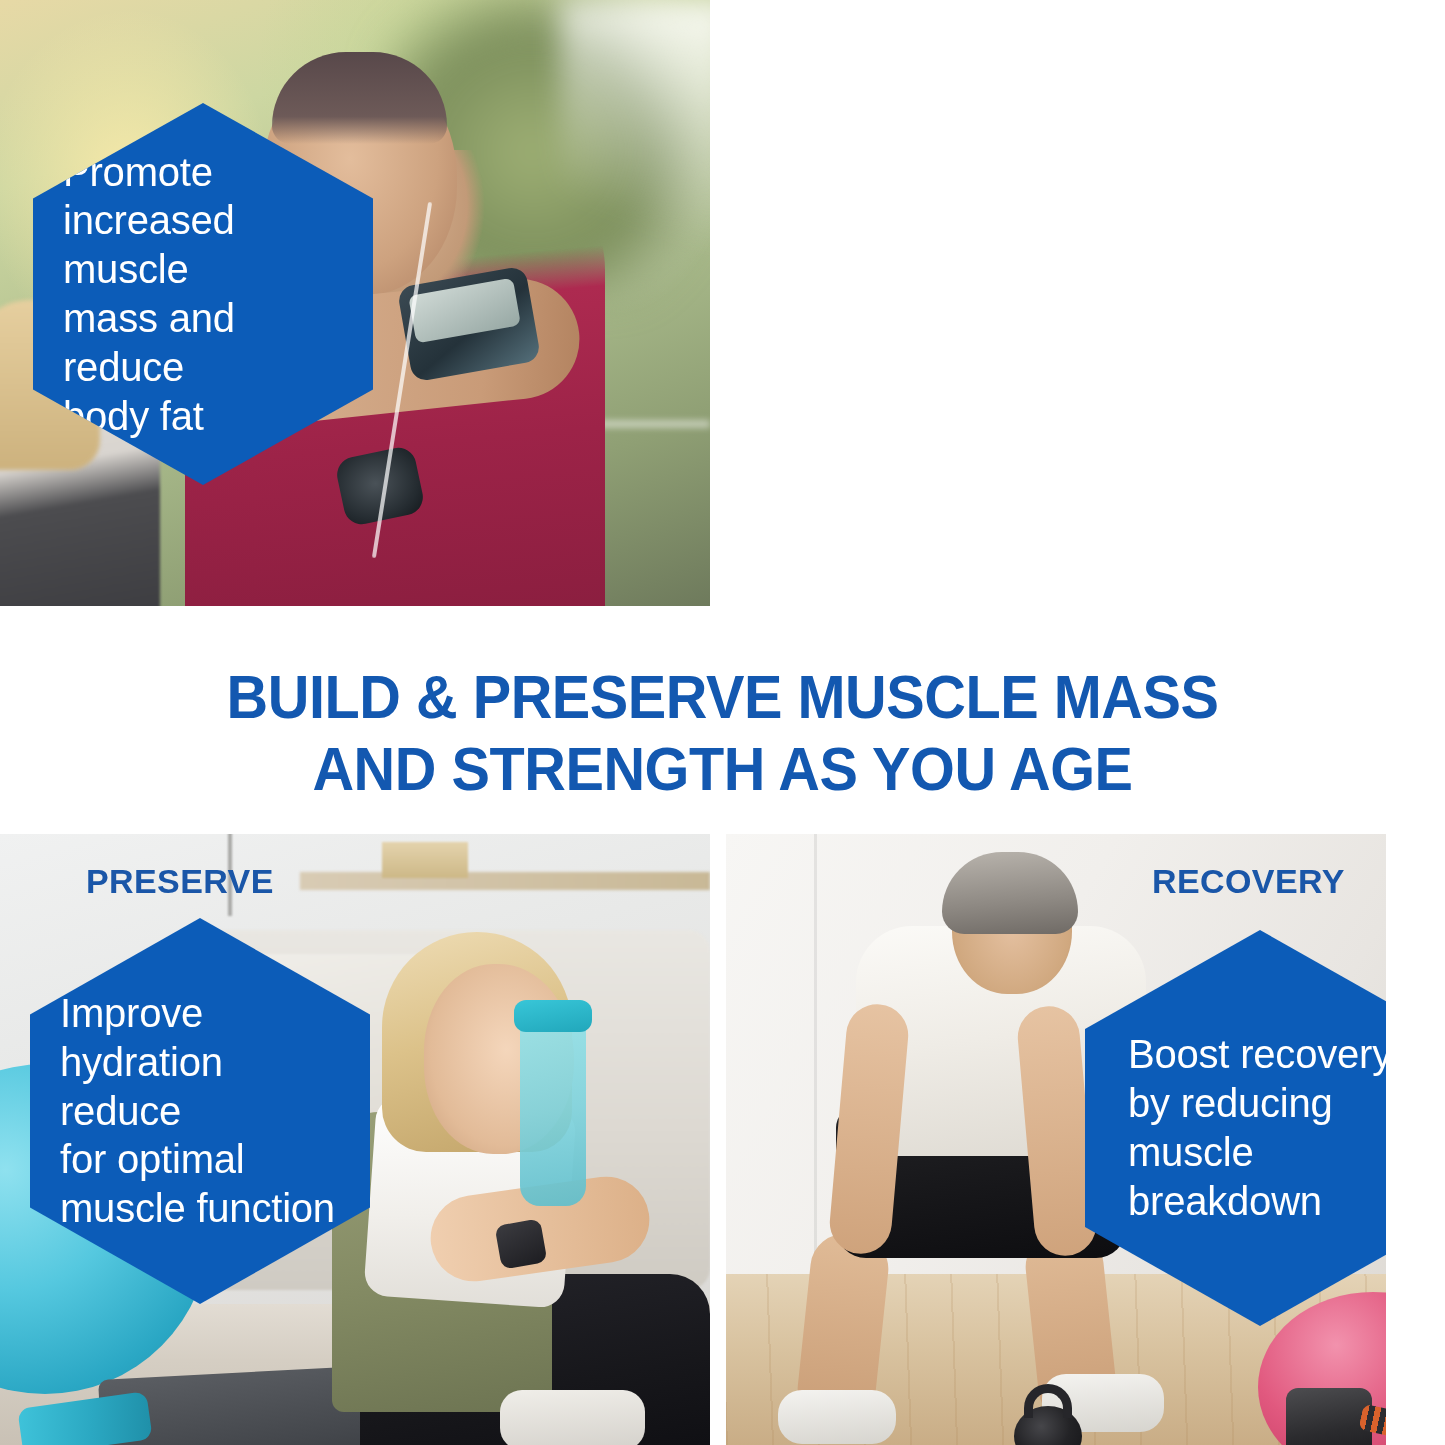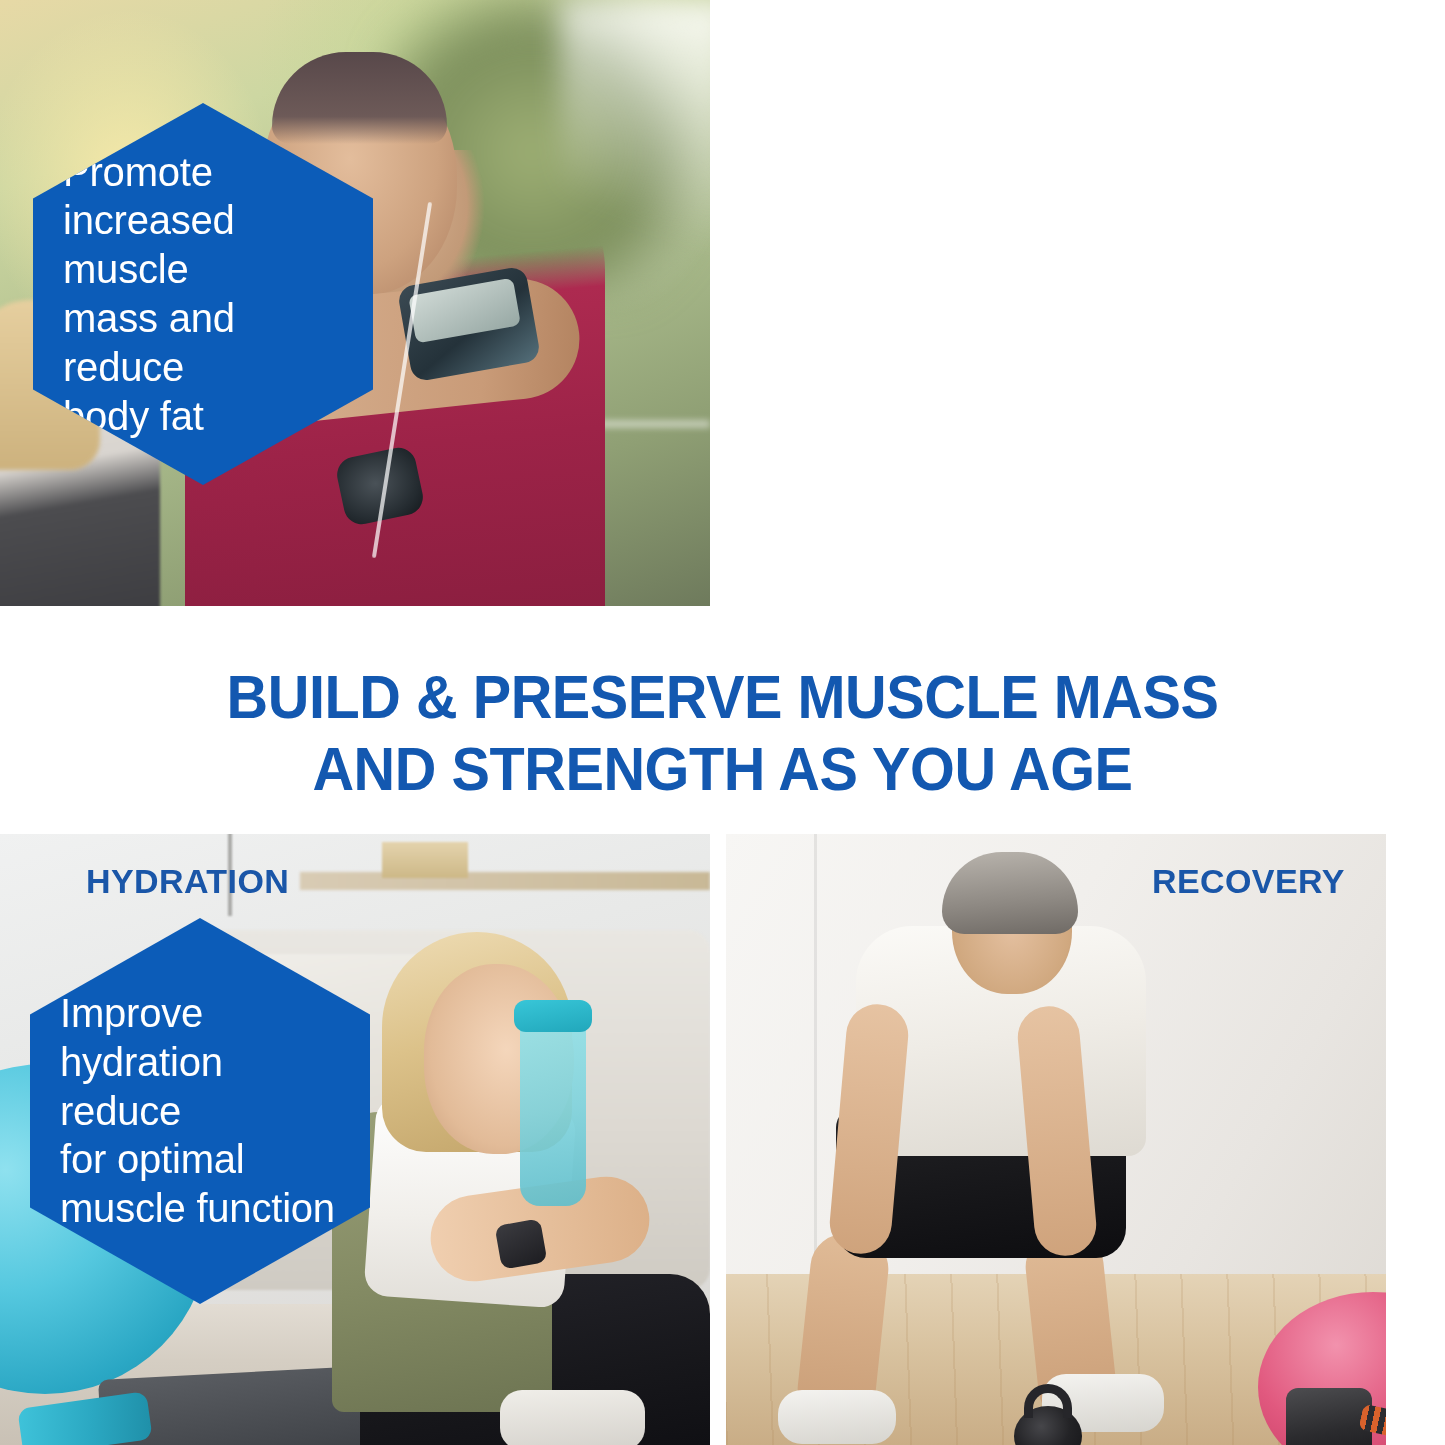--- a/index.html
+++ b/index.html
@@ -496,21 +496,21 @@
       <div class="bl-shirt"></div>
       <div class="bl-towel"></div>
       <div class="bl-hair"></div>
       <div class="bl-face"></div>
       <div class="bl-arm"></div>
       <div class="bl-bottle"></div>
       <div class="bl-bottle-cap"></div>
       <div class="bl-watch"></div>
       <div class="bl-shoe"></div>
     </div>
-    <div class="section-title title-bl" style="top:28px;">HYDRATION</div>
+    <div class="section-title title-bl" style="top:28px;">PRESERVE</div>
     <div class="hex hex-bl" style="top:84px;">
       <span class="hex-text">Improve
 hydration reduce
 for optimal
 muscle function</span>
     </div>
   </div>
 
   <div class="panel panel-br">
     <div class="photo photo-br">
@@ -527,15 +527,21 @@
       <div class="br-shorts"></div>
       <div class="br-shirt"></div>
       <div class="br-arm-l"></div>
       <div class="br-arm-r"></div>
       <div class="br-head"></div>
       <div class="br-hair"></div>
       <div class="br-kettle"></div>
       <div class="br-kettle-handle"></div>
     </div>
     <div class="section-title title-br" style="left:426px; top:28px;">RECOVERY</div>
+    <div class="hex hex-br" style="left:359px; top:96px;">
+      <span class="hex-text">Boost recovery
+by reducing
+muscle
+breakdown</span>
+    </div>
   </div>
 
 </div>
 
 </body></html>

